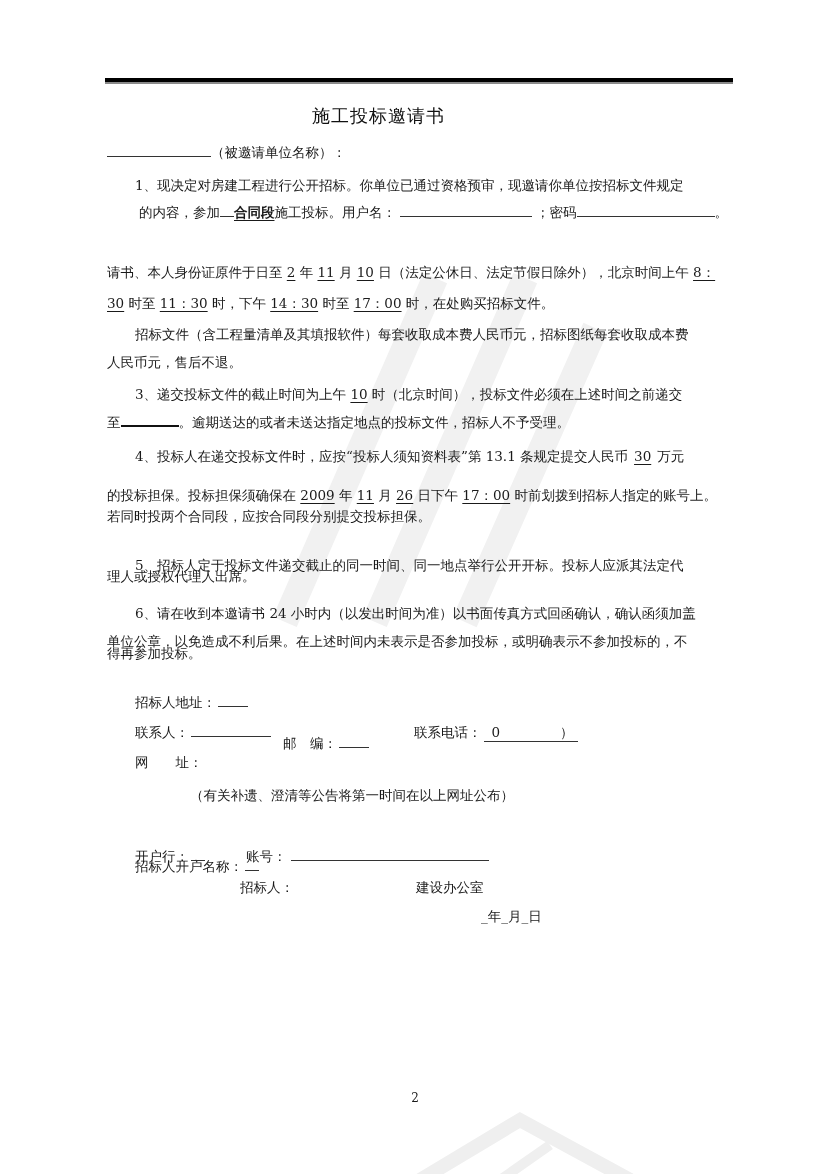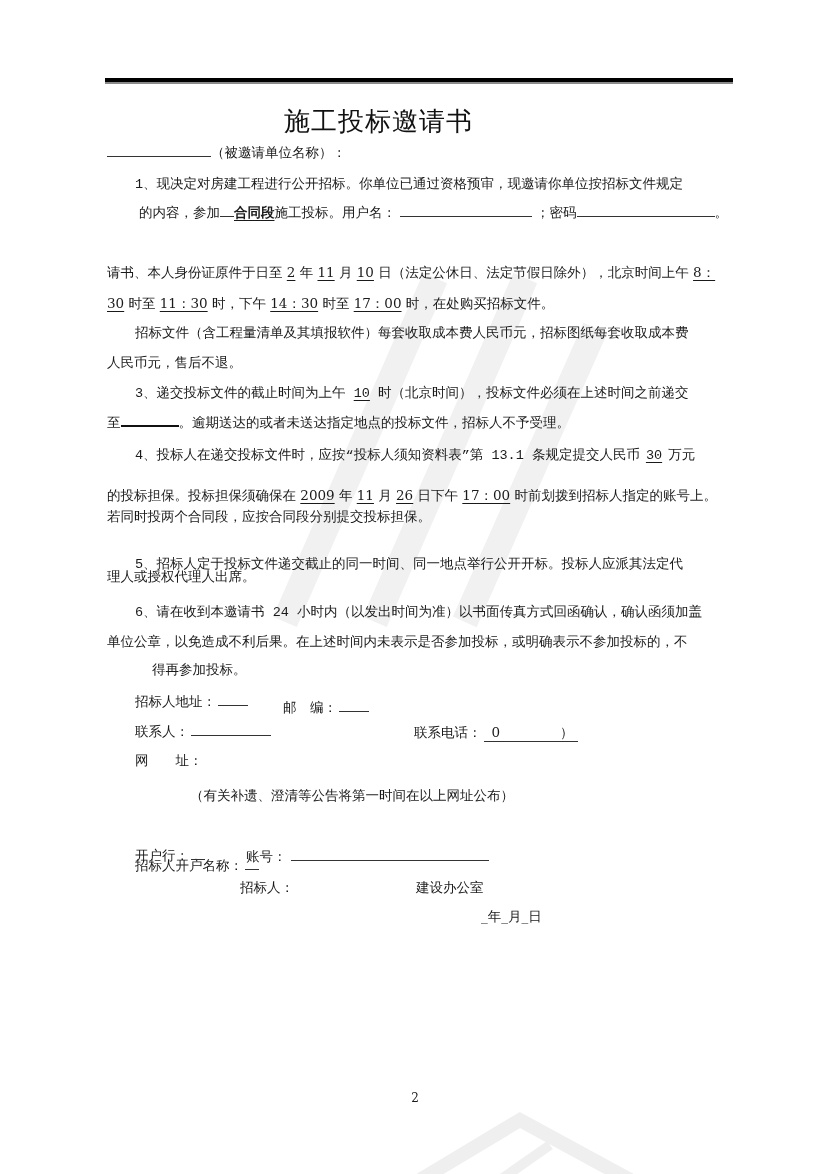--- a/index.html
+++ b/index.html
@@ -36,32 +36,32 @@
     height: 2px;
     background: #8a8a8a;
   }
   .title {
     position: absolute;
     left: 0;
     width: 757px;
     top: 104px;
     text-align: center;
     font-family: "DejaVu Sans", "Liberation Sans", sans-serif;
-    font-size: 26px;
+    font-size: 18px;
     letter-spacing: 1px;
     color: #111;
   }
   .line {
     position: absolute;
     left: 107px;
     font-size: 13.5px;
     white-space: nowrap;
     line-height: 18px;
   }
-  .indent { left: 135px; font-family: Liberation Mono, monospace; }
+  .indent { left: 135px; }
   .u {
     text-decoration: underline;
     text-underline-offset: 3px;
   }
   .blank {
     display: inline-block;
     border-bottom: 1px solid #333;
     height: 12px;
     vertical-align: baseline;
   }
@@ -136,26 +136,26 @@
   <div class="line" style="top:478px;margin-top:8px;">
     <span>的投标担保。投标担保须确保在 </span><span class="u">2009</span><span> 年 </span><span class="u">11</span><span> 月 </span><span class="u">26</span><span> 日下午 </span><span class="u">17：00</span><span> 时前划拨到招标人指定的账号上。</span>
   </div>
   <div class="line" style="top:507px;">若同时投两个合同段，应按合同段分别提交投标担保。</div>
 
   <div class="line indent" style="top:540px;margin-top:16px;">5、招标人定于投标文件递交截止的同一时间、同一地点举行公开开标。投标人应派其法定代</div>
   <div class="line" style="top:567px;">理人或授权代理人出席。</div>
 
   <div class="line indent" style="top:604px;">6、请在收到本邀请书 24 小时内（以发出时间为准）以书面传真方式回函确认，确认函须加盖</div>
   <div class="line" style="top:632px;">单位公章，以免造成不利后果。在上述时间内未表示是否参加投标，或明确表示不参加投标的，不</div>
-  <div class="line" style="top:660px;margin-left:45px;">得再参加投标。</div>
+  <div class="line" style="top:644px;">得再参加投标。</div>
 
   <div class="line indent" style="top:693px;">
     <span>招标人地址：</span><span class="blank" style="width:30px; margin-left:2px;"></span>
   </div>
-  <div class="line" style="top:698px; left:283px;">
+  <div class="line" style="top:734px; left:283px;">
     <span>邮　编：</span><span class="blank" style="width:30px; margin-left:2px;"></span>
   </div>
 
   <div class="line indent" style="top:723px;">
     <span>联系人：</span><span class="blank" style="width:80px; margin-left:2px;"></span>
   </div>
   <div class="line" style="top:723px; left:414px;">
     <span>联系电话：</span><span style="display:inline-block; width:94px; border-bottom:1px solid #333; margin-left:2px; position:relative;"><span style="padding-left:8px;">0</span><span style="position:absolute; right:4px;">）</span></span>
   </div>
 

